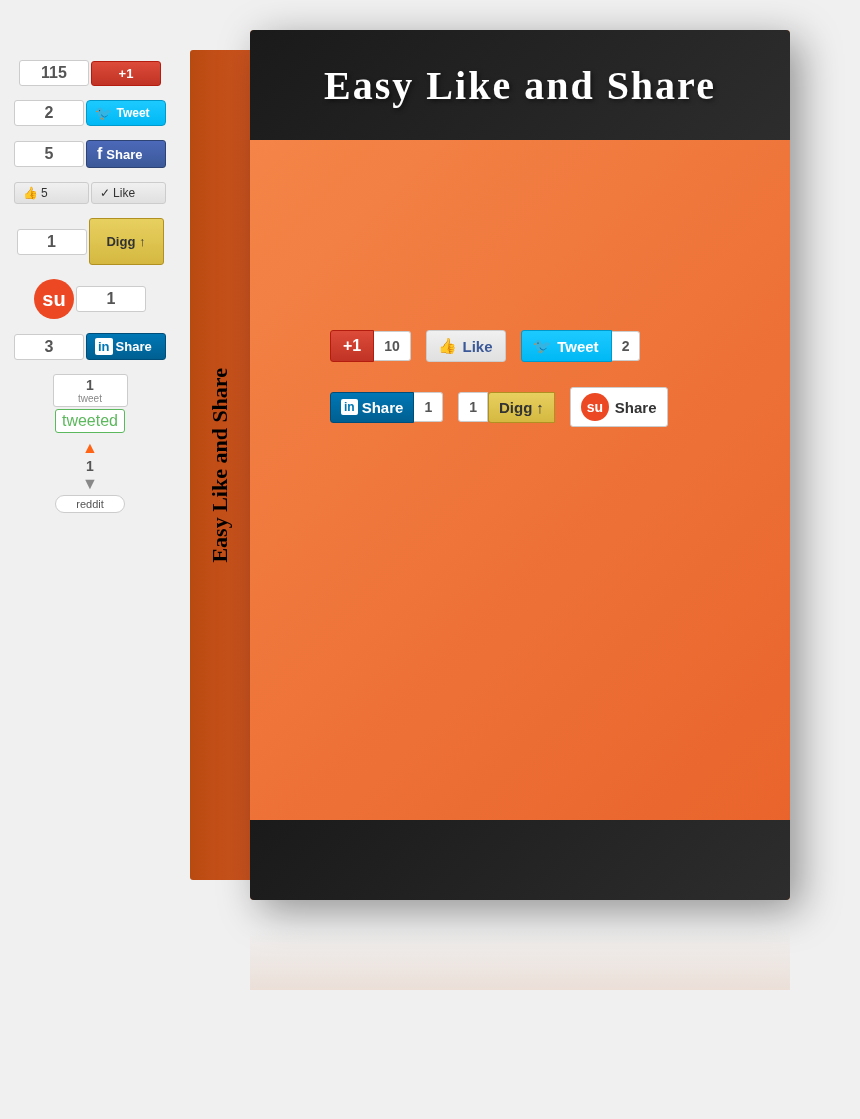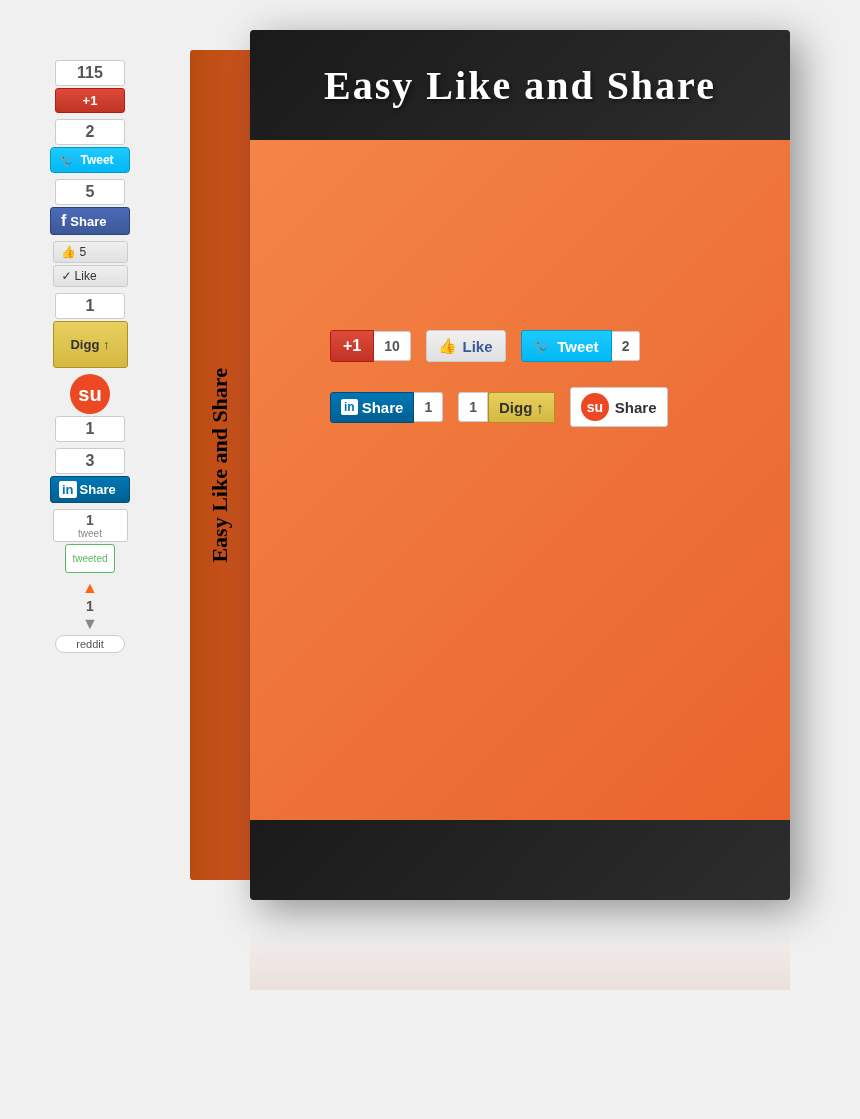--- a/index.html
+++ b/index.html
@@ -19,23 +19,23 @@
       top: 60px;
       width: 120px;
       display: flex;
       flex-direction: column;
       align-items: center;
       gap: 6px;
     }
 
     .social-widget {
       display: flex;
-      flex-direction: column;
       align-items: center;
       gap: 2px;
+      margin-bottom: 8px;
       border-radius: 7px;
     }
 
     .count-badge {
       background: white;
       border: 1px solid #ccc;
       border-radius: 3px;
       width: 70px;
       text-align: center;
       font-size: 16px;
@@ -179,22 +179,22 @@
     .tweet-count-label {
       font-size: 10px;
       color: #888;
       display: block;
     }
 
     .tweeted-badge {
       border: 1px solid #5cb85c;
       border-radius: 3px;
       color: #5cb85c;
-      font-size: 10px;
-      padding: 8px 6px;
+      font-size: 16px;
+      padding: 2px 6px;
       background: white;
     }
 
     .reddit-section {
       display: flex;
       flex-direction: column;
       align-items: center;
       gap: 2px;
     }
 

